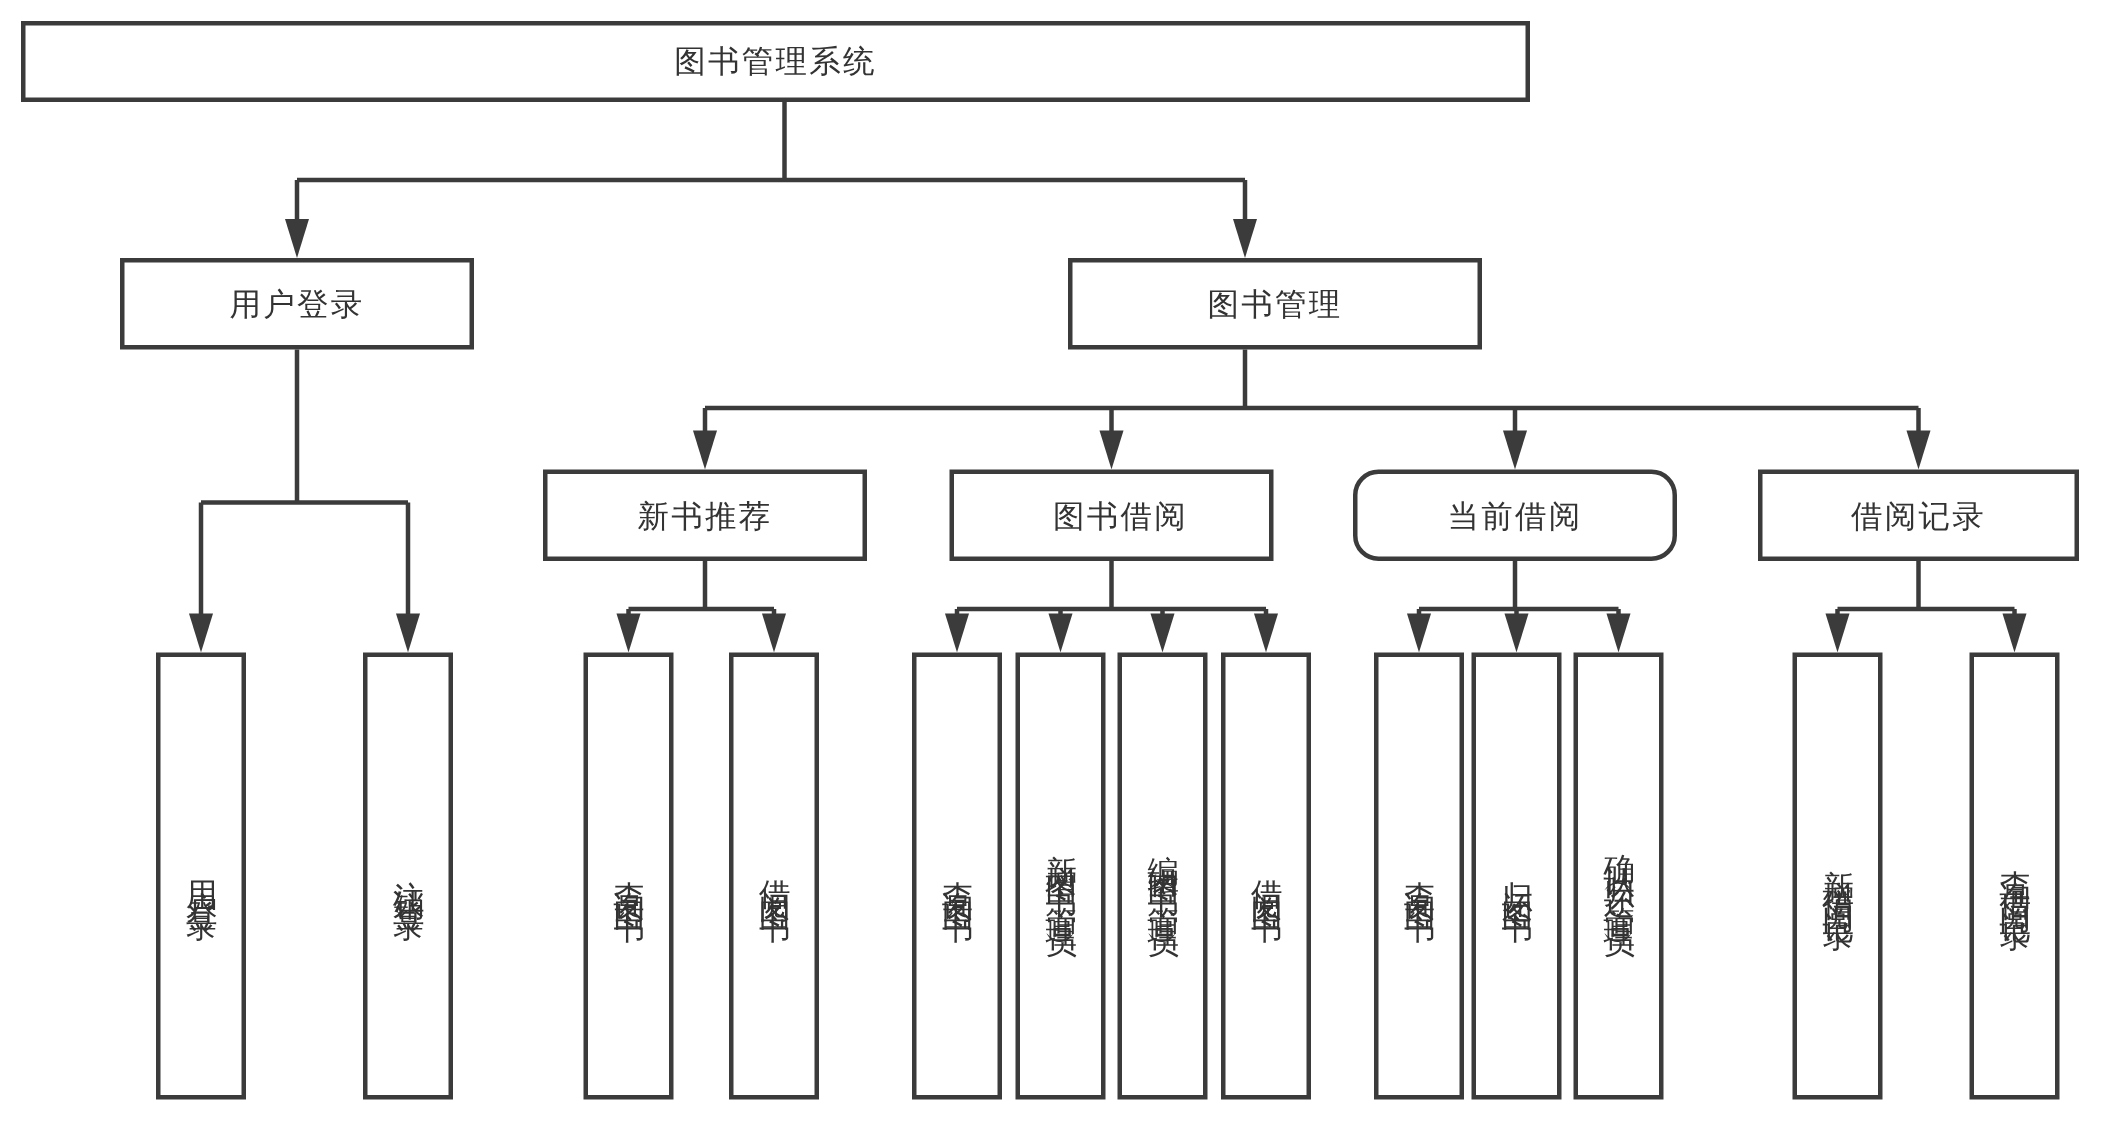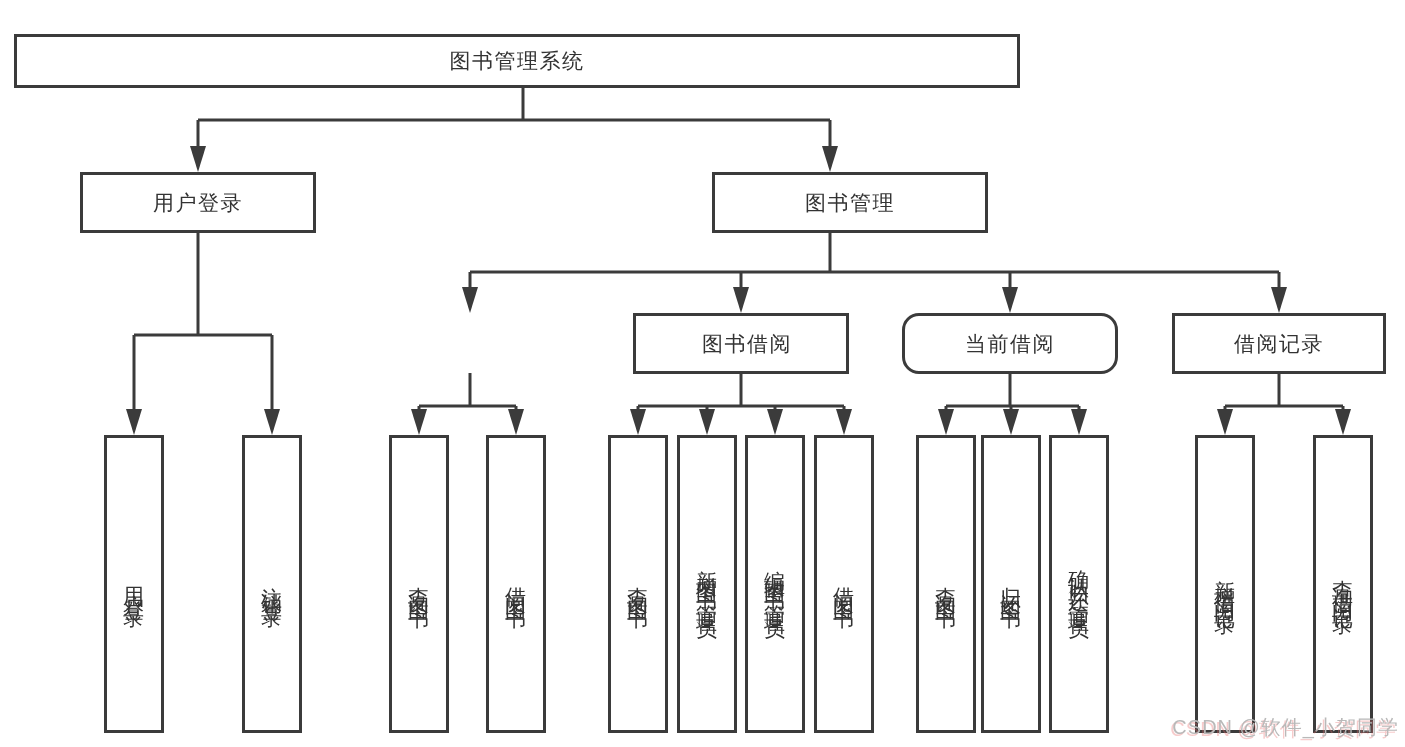--- a/index.html
+++ b/index.html
@@ -124,31 +124,34 @@
       <polygon points="767,409 783,409 775,435"></polygon>
       <polygon points="836,409 852,409 844,435"></polygon>
       <polygon points="938,409 954,409 946,435"></polygon>
       <polygon points="1003,409 1019,409 1011,435"></polygon>
       <polygon points="1071,409 1087,409 1079,435"></polygon>
       <polygon points="1217,409 1233,409 1225,435"></polygon>
       <polygon points="1335,409 1351,409 1343,435"></polygon>
     </g>
   </svg>
 
-  <div class="node" style="left:14px; top:14px; width:1006px; height:54px;margin-top:20px;">
+  <div class="node" style="left:14px; top:14px; width:1006px; height:54px;">
     <span class="h-text">图书管理系统</span>
   </div>
 
   <div class="node" style="left:80px; top:172px; width:236px; height:61px;">
     <span class="h-text">用户登录</span>
   </div>
   <div class="node" style="left:712px; top:172px; width:276px; height:61px;">
     <span class="h-text">图书管理</span>
   </div>
 
+  <div class="node" style="left:362px; top:313px; width:216px; height:61px;">
+    <span class="h-text">新书推荐</span>
+  </div>
   <div class="node" style="left:633px; top:313px; width:216px; height:61px;padding-left:12px;">
     <span class="h-text">图书借阅</span>
   </div>
   <div class="node" style="left:902px; top:313px; width:216px; height:61px;border-radius:17px;">
     <span class="h-text">当前借阅</span>
   </div>
   <div class="node" style="left:1172px; top:313px; width:214px; height:61px;">
     <span class="h-text">借阅记录</span>
   </div>
 
@@ -189,15 +192,14 @@
     <span class="v-text">确认归还（管理员）</span>
   </div>
 
   <div class="node" style="left:1195px; top:435px; width:60px; height:298px;">
     <span class="v-text">新增借阅记录</span>
   </div>
   <div class="node" style="left:1313px; top:435px; width:60px; height:298px;">
     <span class="v-text">查询借阅记录</span>
   </div>
 
-  <div class="watermark">CSDN @软件_小贺同学</div>
 
 </div>
 
 </body></html>

